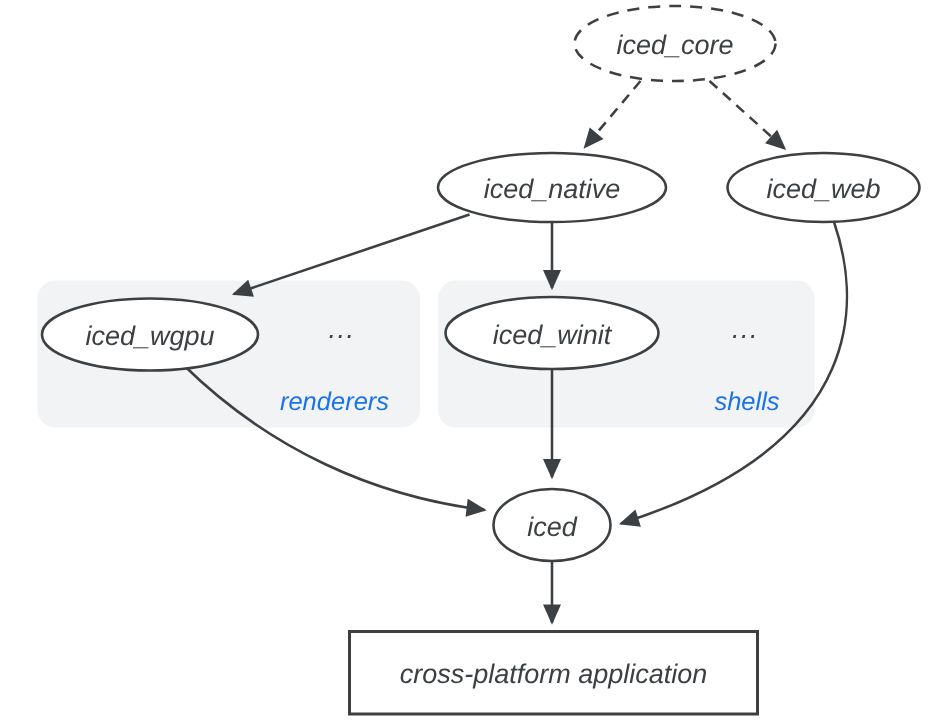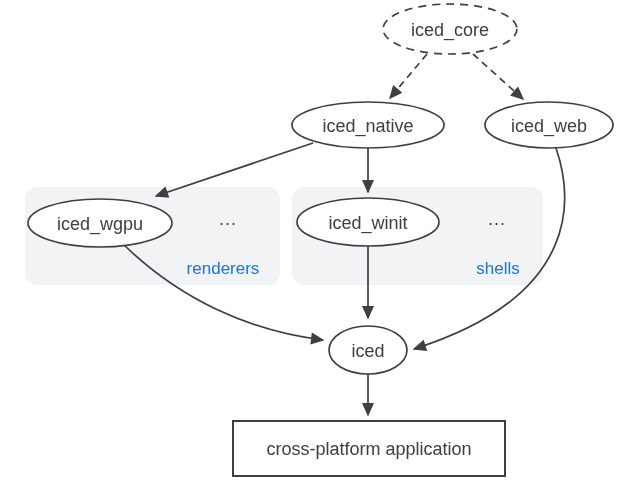--- a/index.html
+++ b/index.html
@@ -3,20 +3,21 @@
 <meta charset="utf-8">
 <style>
   html, body { margin: 0; padding: 0; background: #ffffff; }
   .stage {
     position: relative;
     width: 621px;
     height: 483px;
     background: #ffffff;
     font-family: "Liberation Sans", sans-serif;
     overflow: hidden;
+    font-style: italic;
   }
   svg { display: block; }
 
   .group-box { fill: #f1f3f4; stroke: none; }
 
   .edge {
     fill: none;
     stroke: #3c4043;
     stroke-width: 1.7;
   }

